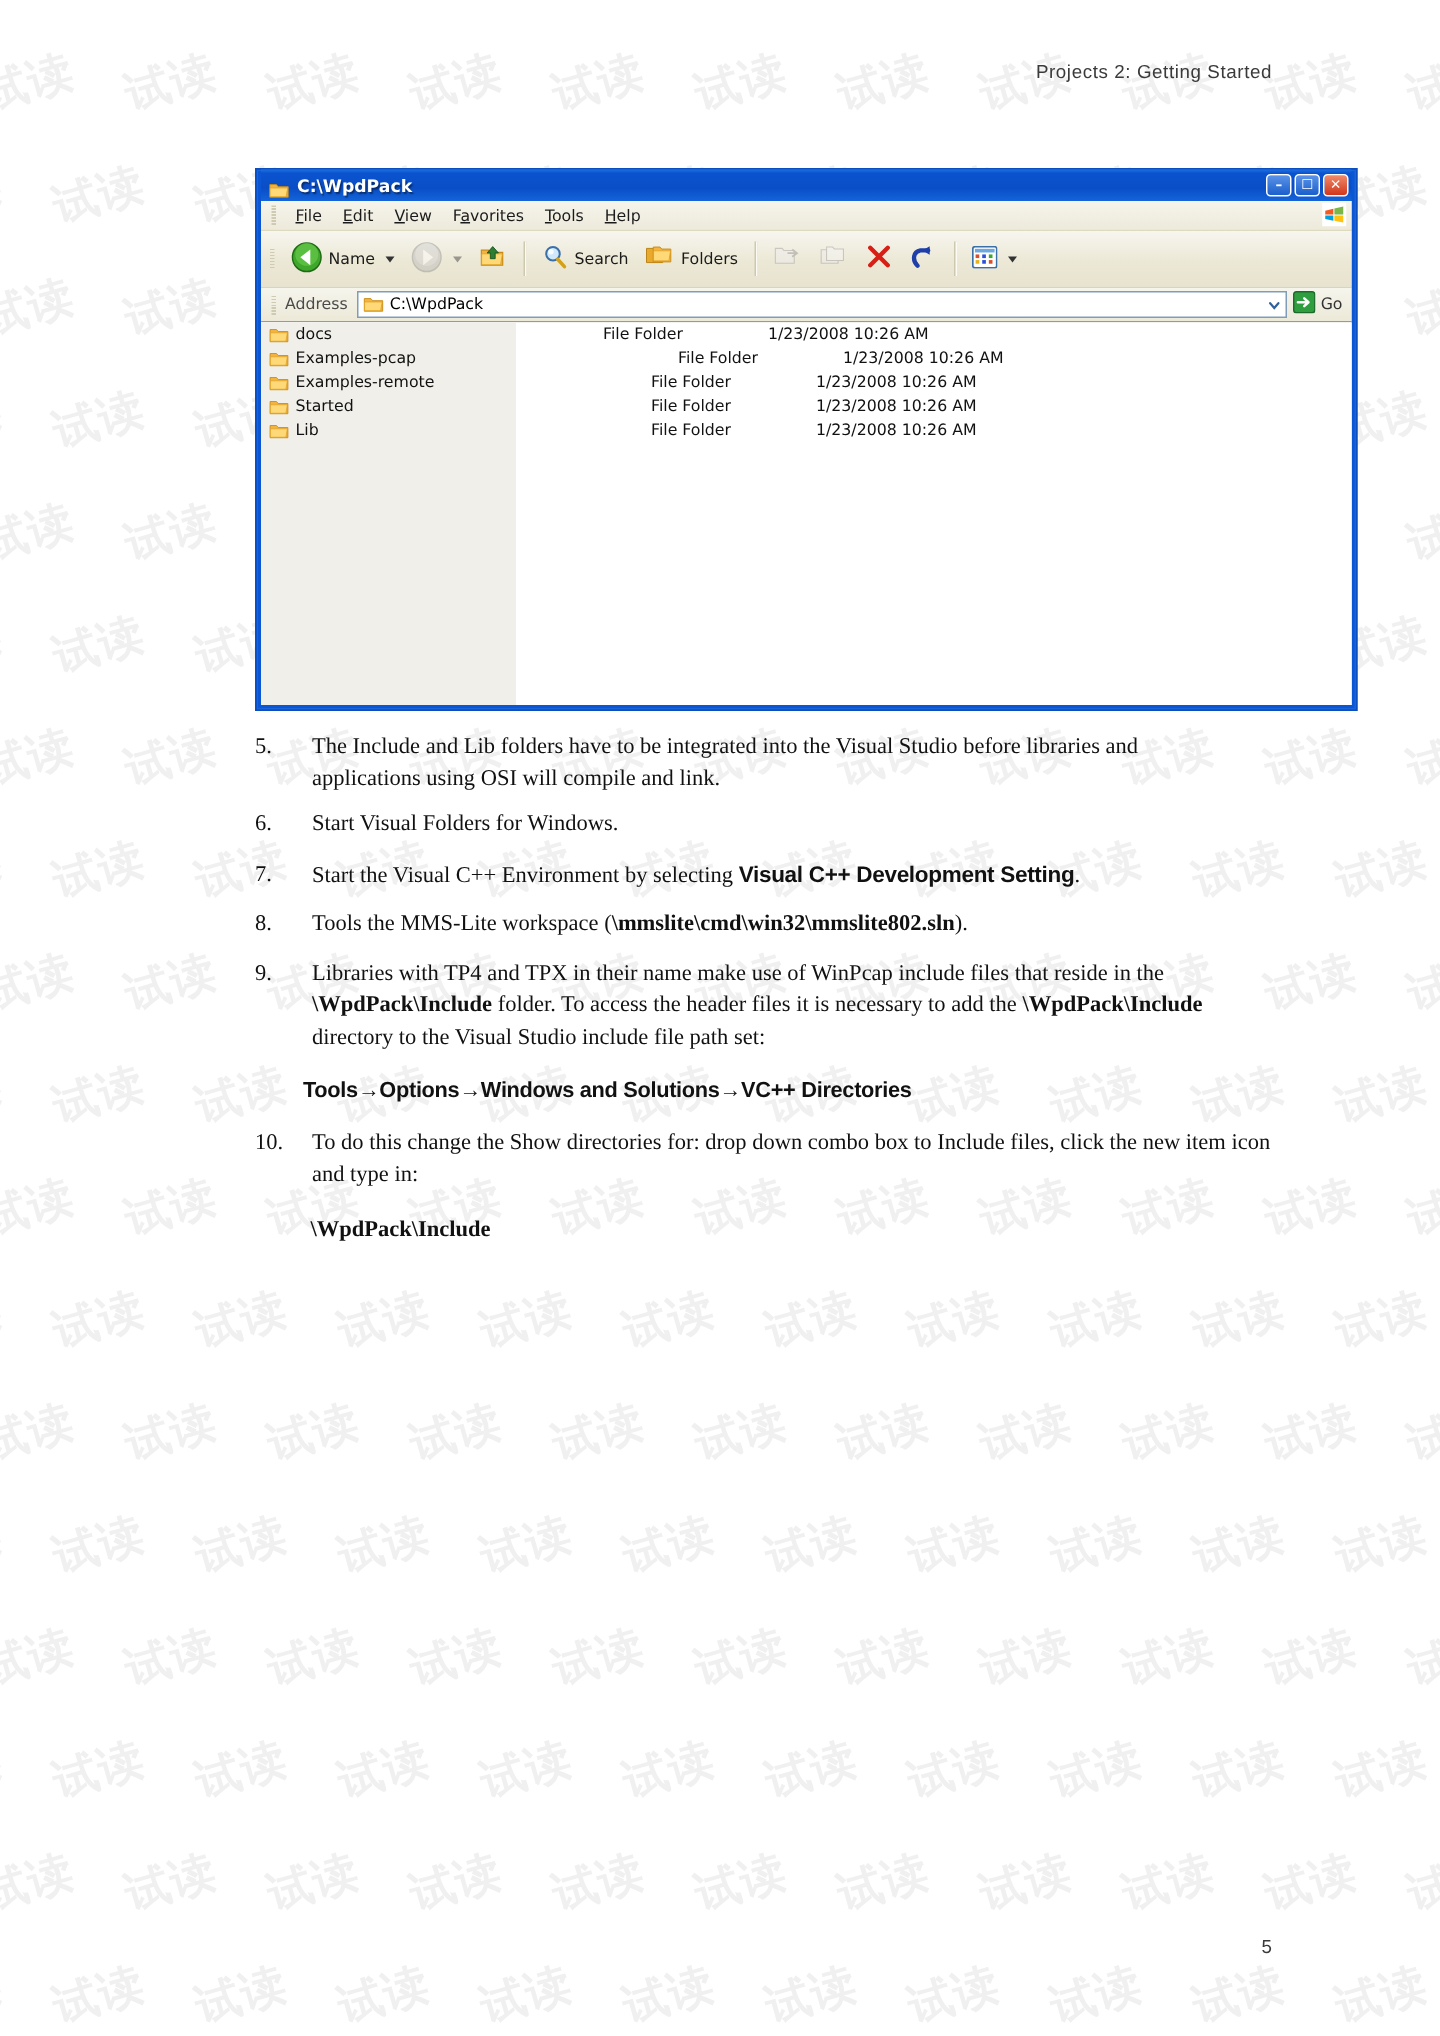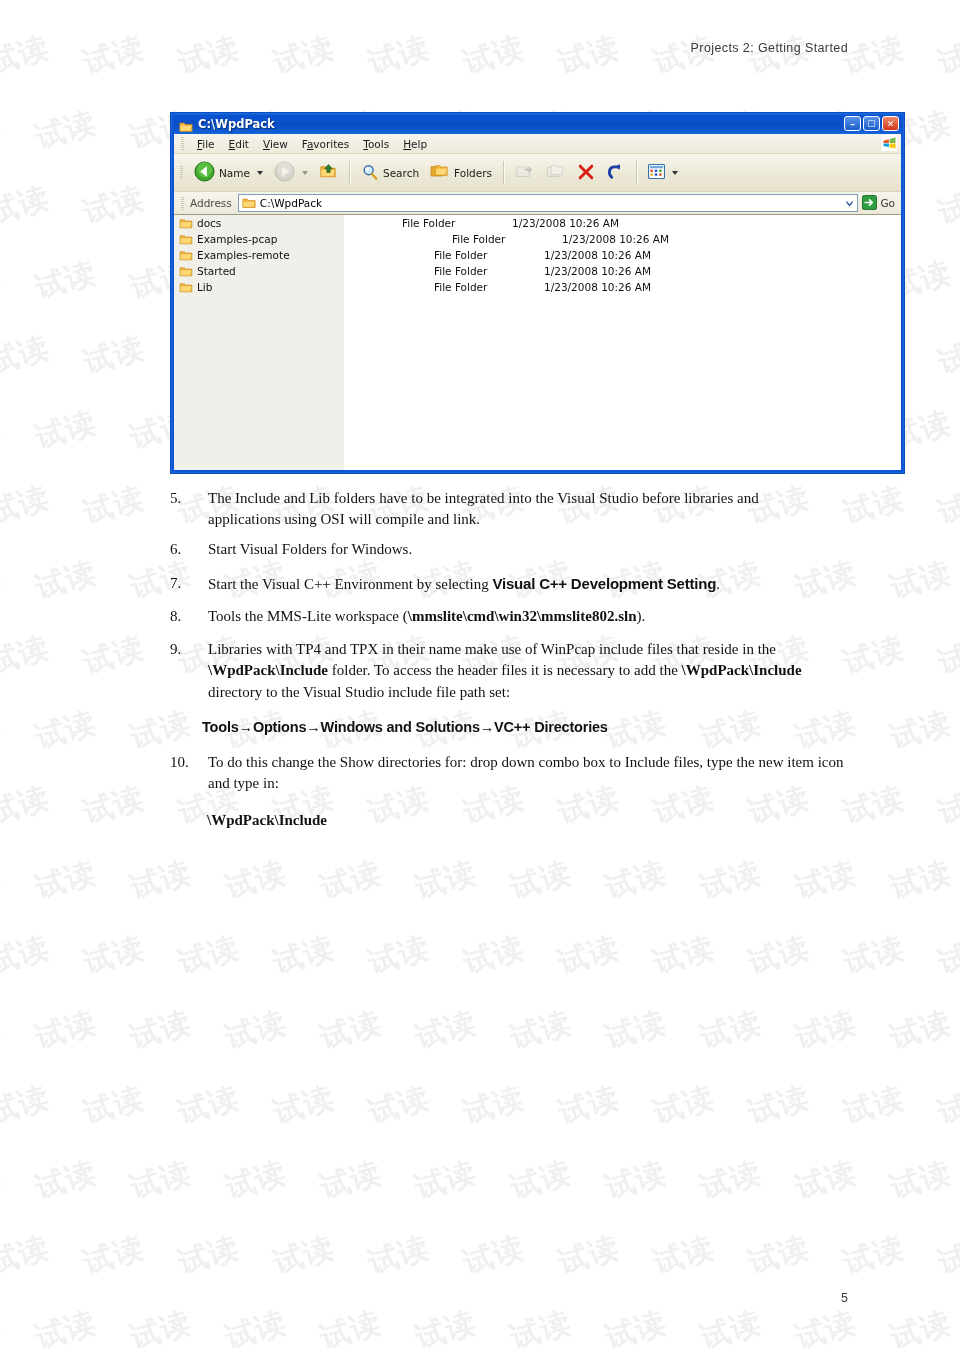--- a/index.html
+++ b/index.html
@@ -749,21 +749,21 @@
       <span class="body"><span>Libraries with TP4 and TPX in their name make use of WinPcap include files that reside in the</span>
         <span class="b">\WpdPack\Include</span><span> folder. To access the header files it is necessary to add the </span><span class="b">\WpdPack\Include</span>
         <span>directory to the Visual Studio include file path set:</span></span>
     </div>
 
     <div class="navline" style="left:202px;top:719px;">Tools→Options→Windows and Solutions→VC++ Directories</div>
 
     <div class="li" style="left:170px;top:752px;width:680px;">
       <span class="num">10.</span>
       <span class="body">
-        <span>To do this change the Show directories for: drop down combo box to Include files, type the new item</span>
+        <span>To do this change the Show directories for: drop down combo box to Include files, click the new item</span>
         <span>icon and type in:</span>
       </span>
     </div>
 
     <div class="pathline" style="left:207px;top:812px;">\WpdPack\Include</div>
   </div>
 
   <div class="page-footer">5</div>
 </div>
 

